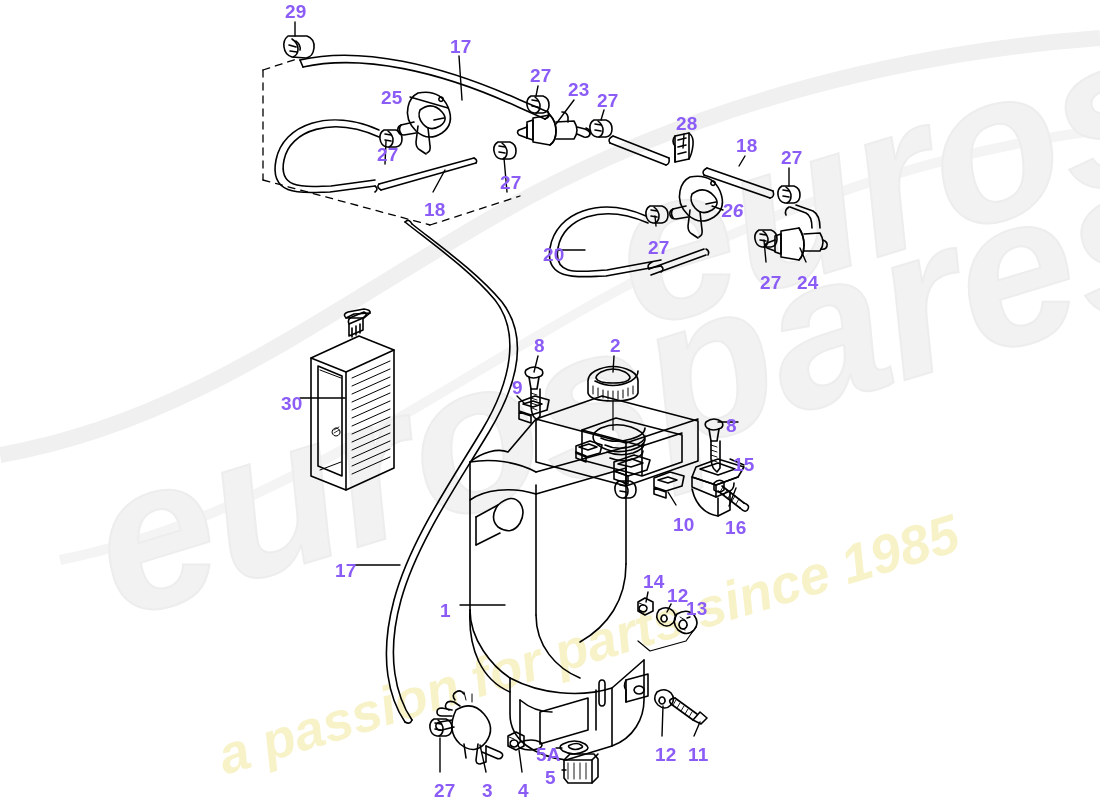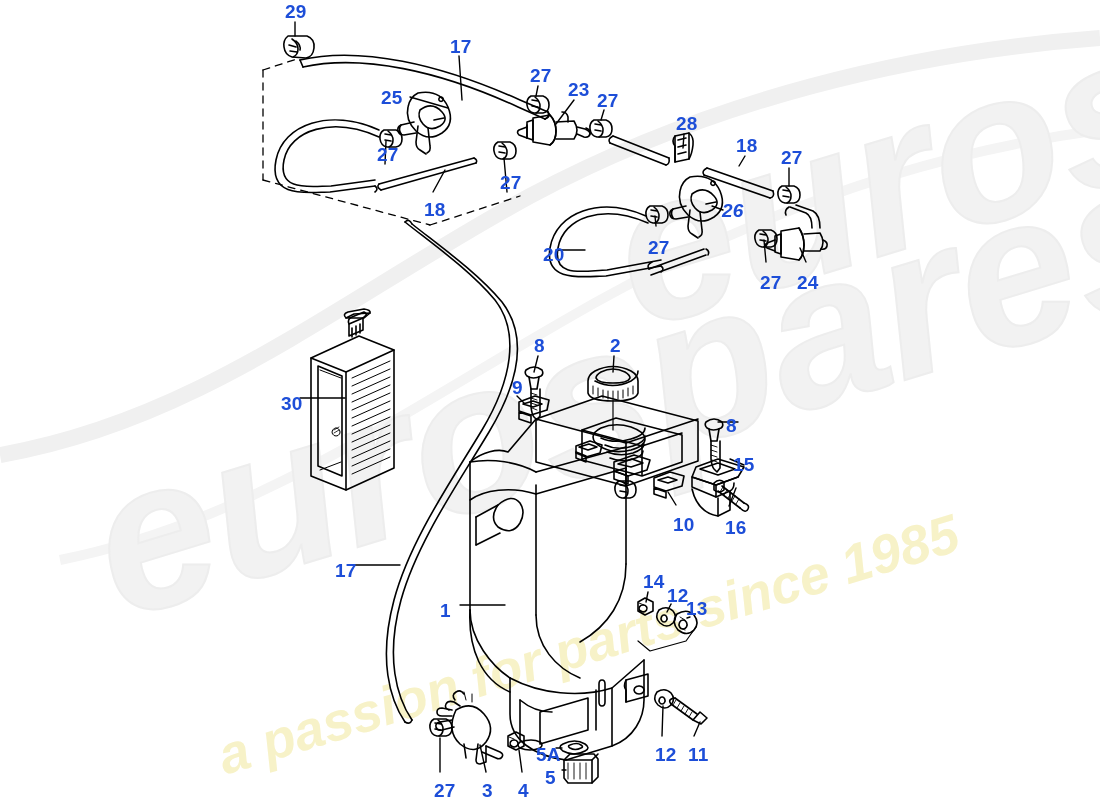--- a/index.html
+++ b/index.html
@@ -1,20 +1,20 @@
 <!DOCTYPE html>
 <html><head>
 <meta charset="utf-8">
 <style>
   html,body{margin:0;padding:0;background:#fff;}
   body{width:1100px;height:800px;overflow:hidden;
        font-family:"Liberation Sans","DejaVu Sans",sans-serif;}
   #stage{position:relative;width:1100px;height:800px;background:#ffffff;}
   #stage svg{position:absolute;left:0;top:0;}
-  .lbl{position:absolute;font-weight:bold;font-size:19px;color:#1d4ed8;
+  .lbl{position:absolute;font-weight:bold;font-size:19px;color:#8b5cf6;
        letter-spacing:.3px;white-space:nowrap;line-height:1;}
 </style>
 </head>
 <body>
 
 <div id="stage">
 
   <svg width="1100" height="800">
     <defs>
       <clipPath id="pageclip">

